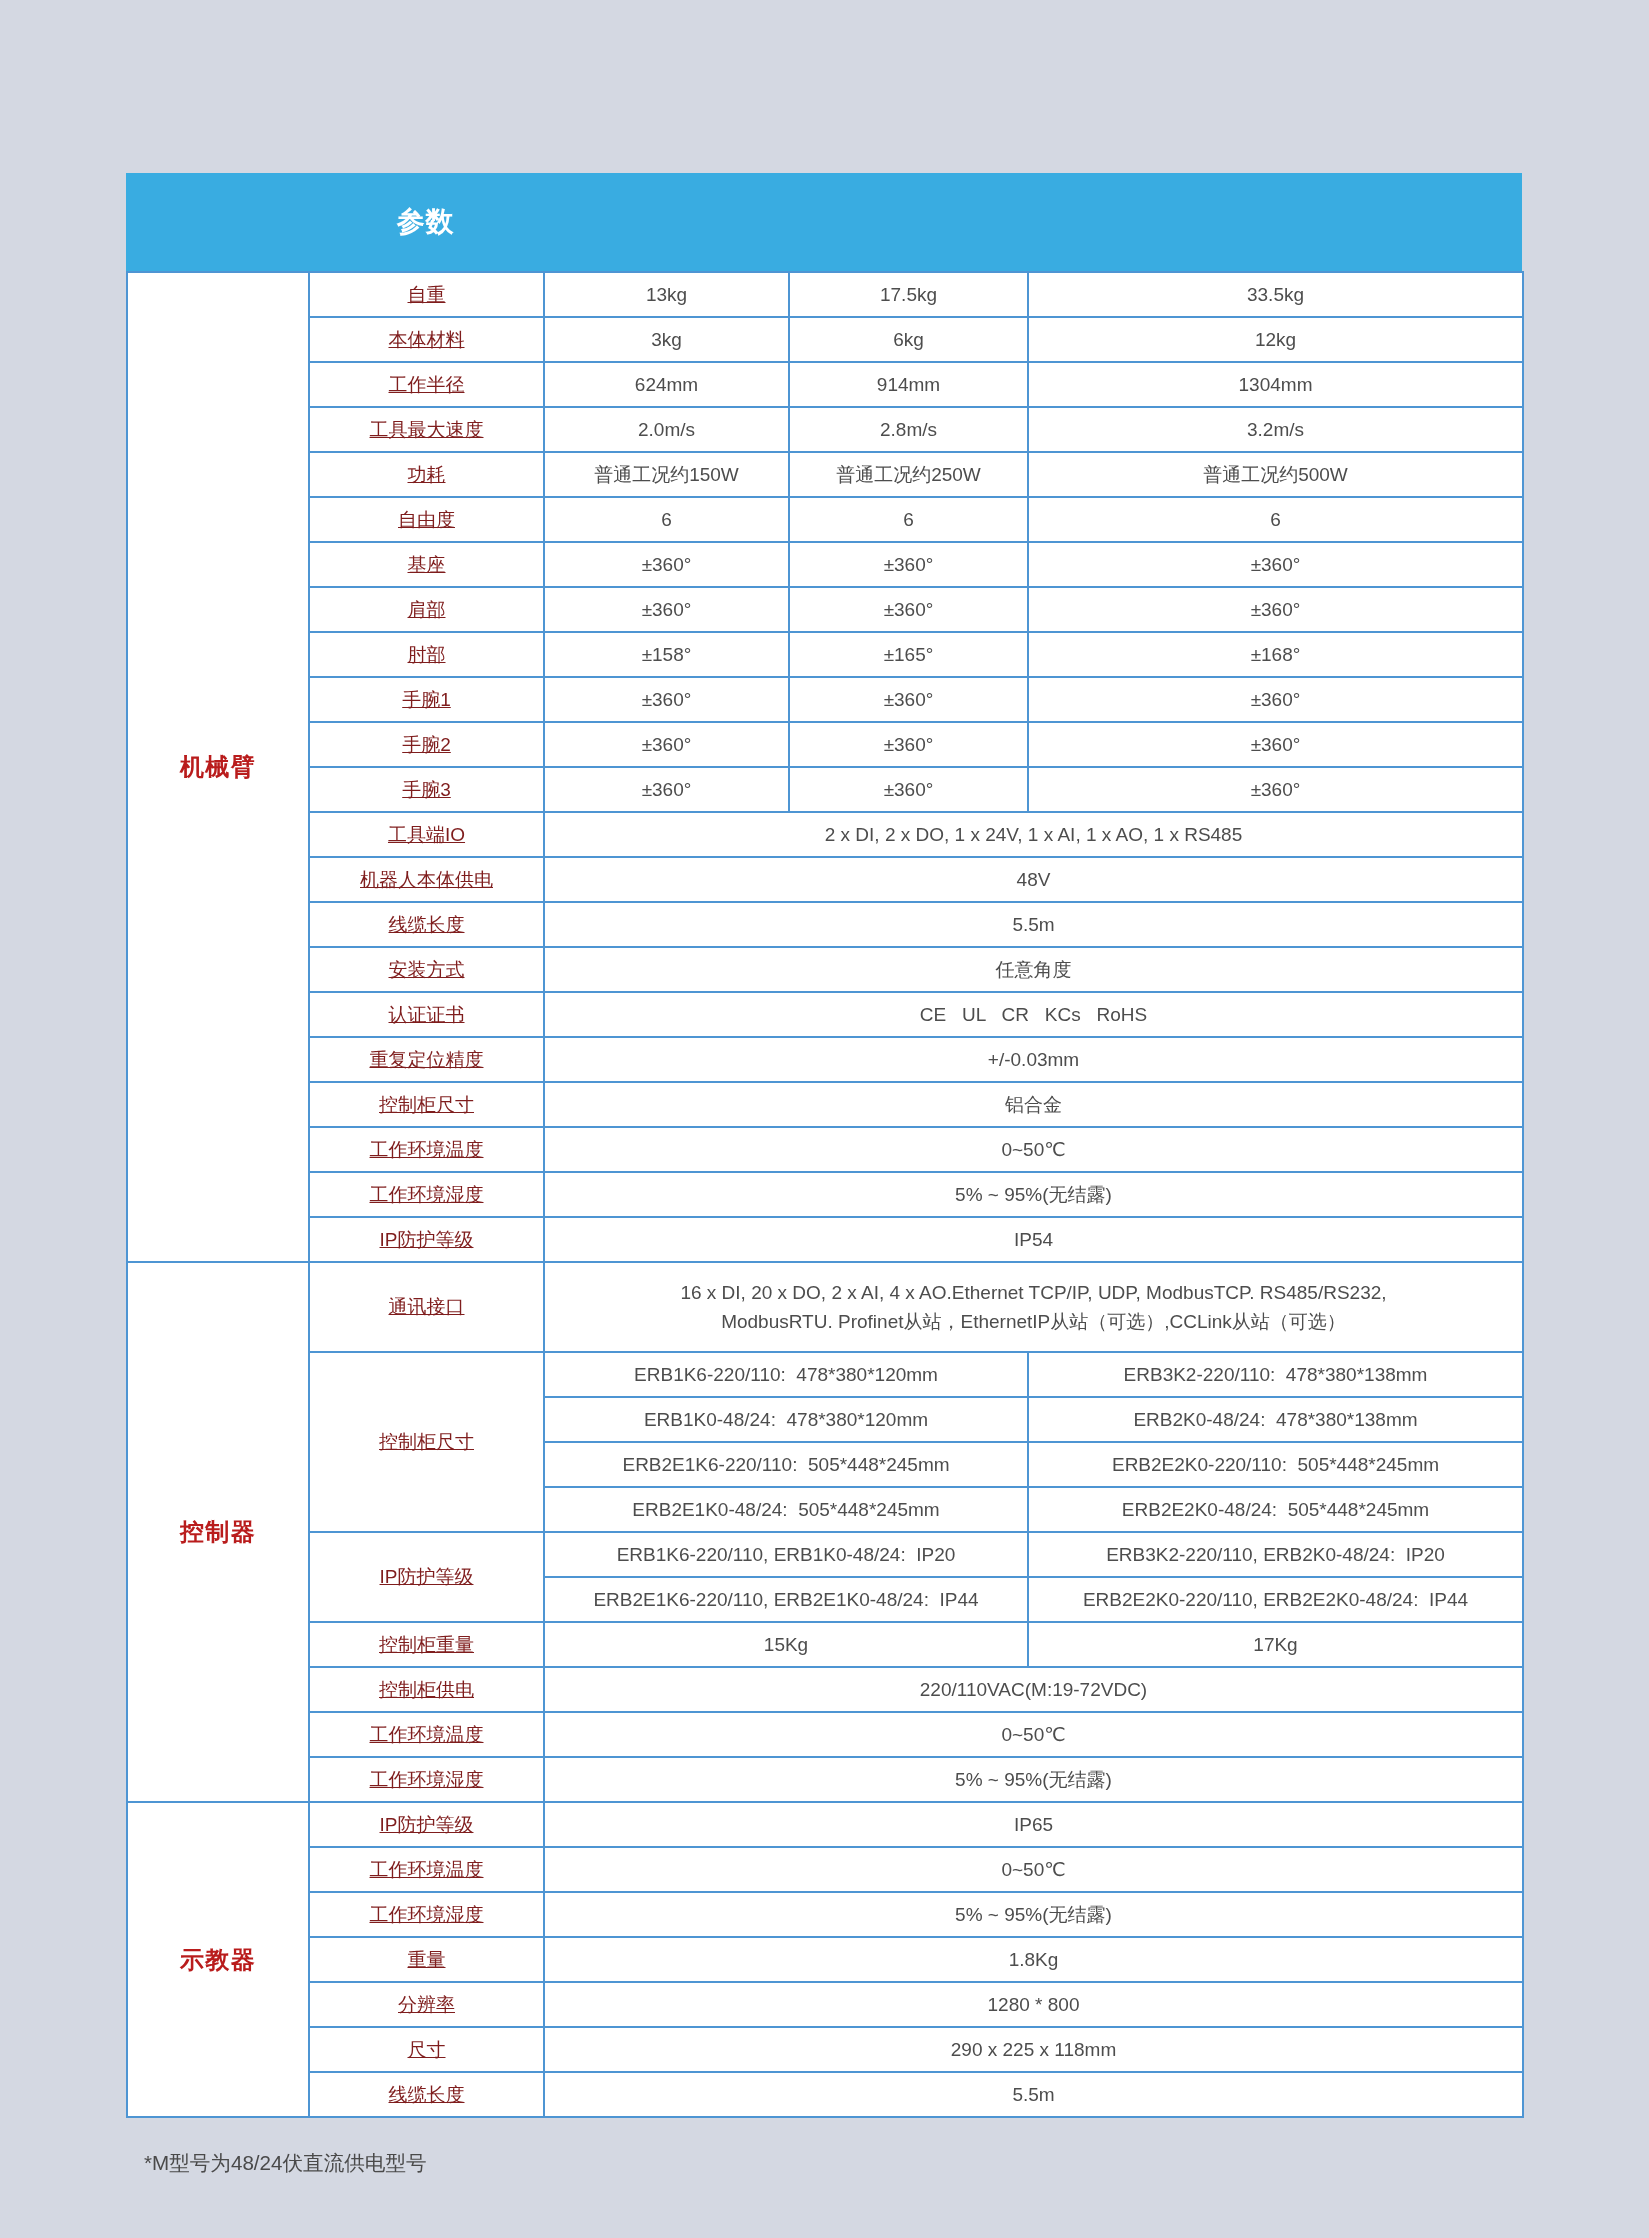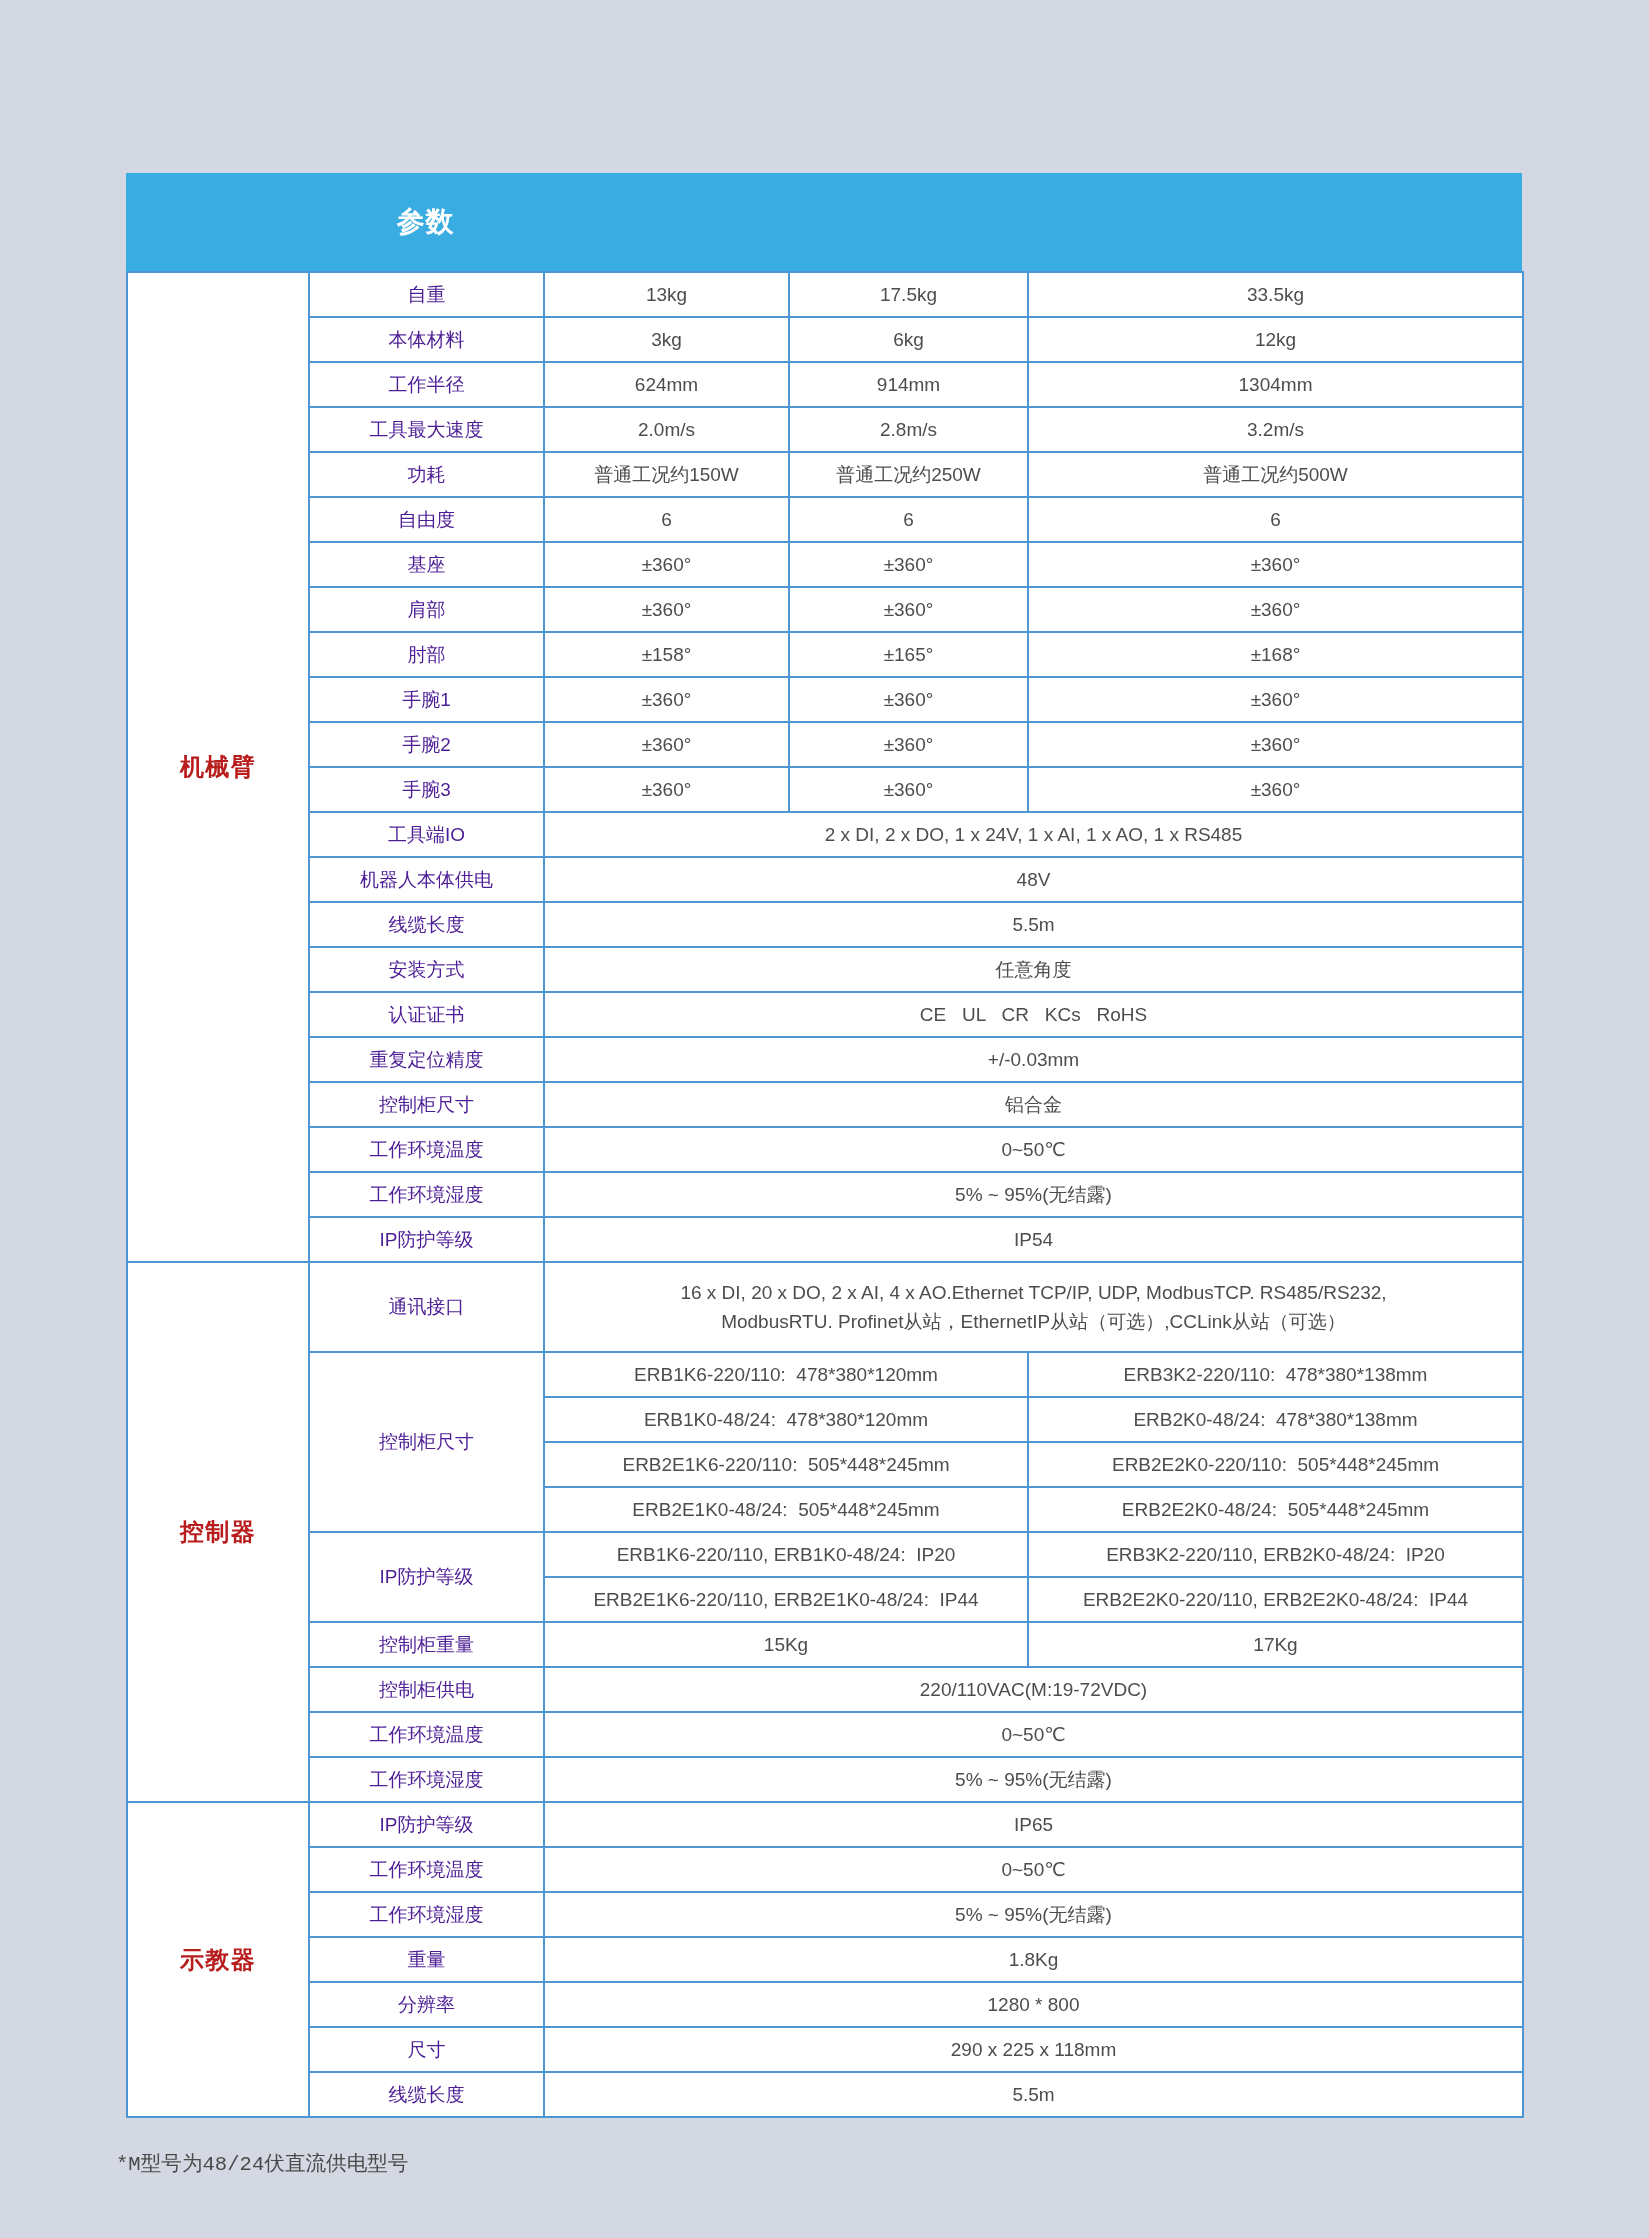--- a/index.html
+++ b/index.html
@@ -73,30 +73,30 @@
     padding: 0 5.3px;
     overflow: hidden;
   }
   .spec-table td.cat {
     font-size: 24px;
     font-weight: bold;
     color: #b91c1c;
     letter-spacing: 1.3px;
   }
   .spec-table td.plabel {
-    color: #4c1d95;
+    color: #7f1d1d;
+    text-decoration: underline;
   }
 
   .footnote {
     position: absolute;
-    left: 116px;
+    left: 144px;
     top: 2149px;
     font-size: 20.6px;
     color: #4A4A4A;
-    font-family: Liberation Mono, monospace;
   }
 </style>
 </head>
 <body>
 
 <div class="page">
 
   <div class="header-bar">
     <div class="hseg seg-cat"></div>
     <div class="hseg seg-param">参数</div>

